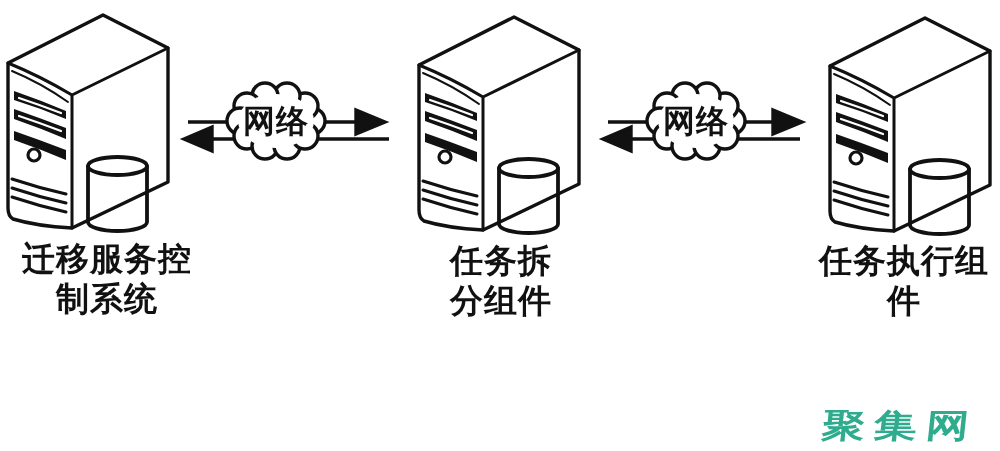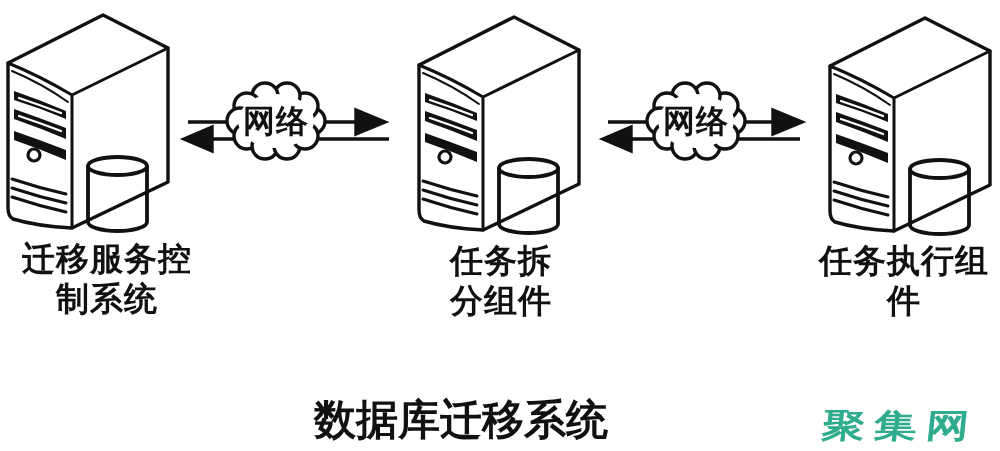--- a/index.html
+++ b/index.html
@@ -98,17 +98,16 @@
   </div>
   <div class="txt node-label" style="left:12px;top:239px;width:190px;">
     <div>迁移服务控</div>
     <div>制系统</div>
   </div>
   <div class="txt node-label" style="left:806px;top:241px;width:196px;">
     <div>任务执行组</div>
     <div>件</div>
   </div>
 
-  <div class="txt title" style="left:311px;top:395px;width:300px;">数据库迁移系统</div>
 
   <div class="txt watermark" style="left:820px;top:406px;color:#2fab8e;">聚集网</div>
 
 </div>
 
 </body></html>

